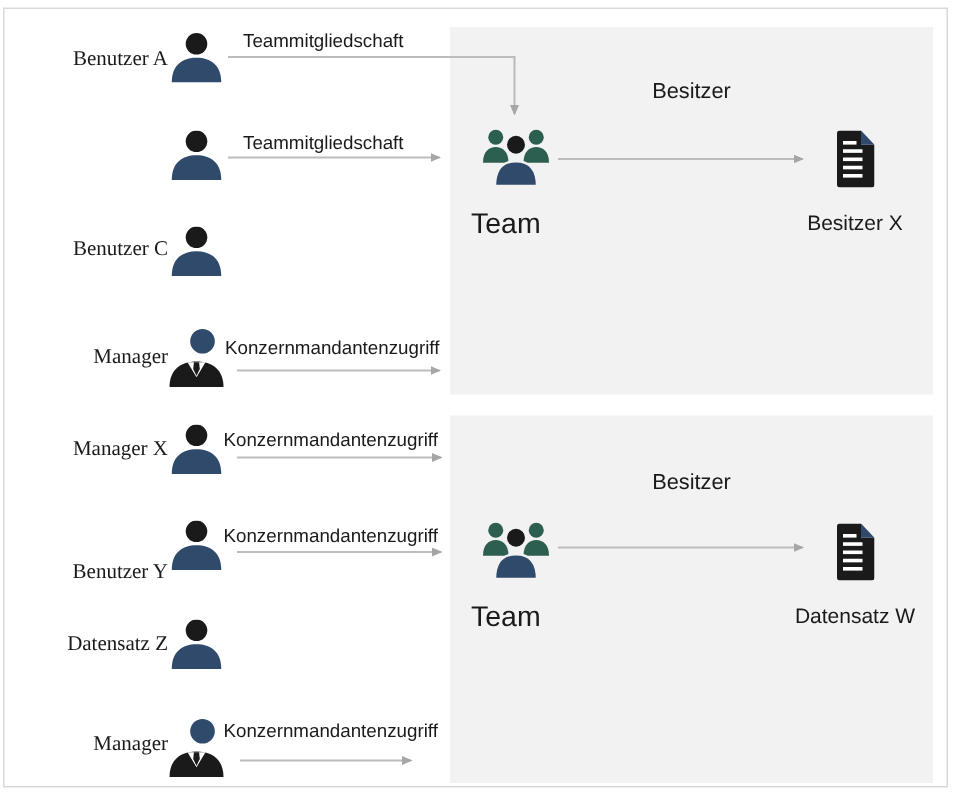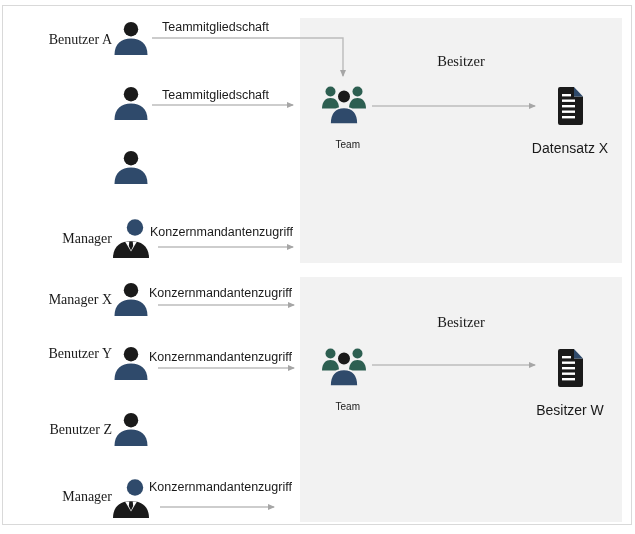--- a/index.html
+++ b/index.html
@@ -8,33 +8,33 @@
     font-family:"Liberation Sans",sans-serif;color:#1a1a1a;overflow:hidden;
   }
   .frame{position:absolute;left:2px;top:5px;width:628px;height:518px;border:1px solid #d9d9d9;}
   .gbox{position:absolute;left:300px;width:322px;background:#f2f2f2;}
   .box1{top:18px;height:245px;}
   .box2{top:277px;height:245px;}
   .arrows{position:absolute;left:0;top:0;width:635px;height:534px;}
   .arr{stroke:#bcbcbc;stroke-width:1.4;fill:none;}
   .rowlabel{position:absolute;left:8px;width:104px;text-align:right;font-size:14px;line-height:18px;white-space:nowrap;font-family:Liberation Serif, serif;}
   .rl1{top:31px}.rl2{top:97px}.rl3{top:158px}.rl4{top:230px}
-  .rl5{top:291px}.rl6{top:345px}.rl7{top:421px}.rl8{top:488px}
+  .rl5{top:291px}.rl6{top:373px}.rl7{top:421px}.rl8{top:488px}
   .usericon{position:absolute;left:112px;width:38px;height:33px;}
   .ui1{top:22px}.ui2{top:87px}.ui3{top:151px}.ui5{top:283px}.ui6{top:347px}.ui7{top:413px}
   .mgricon{position:absolute;left:111px;width:41px;height:40px;}
   .mi4{top:218px}.mi8{top:478px}
   .arrowlabel{position:absolute;font-size:12.5px;line-height:15px;white-space:nowrap;}
   .al1{left:162px;top:20px}.al2{left:162px;top:88px}.al4{left:150px;top:225px}
   .al5{left:149px;top:286px}.al6{left:149px;top:350px}.al8{left:149px;top:480px}
-  .ownerlabel{position:absolute;left:300px;width:322px;text-align:center;font-size:14.5px;font-family:Liberation Serif, serif;}
+  .ownerlabel{position:absolute;left:300px;width:322px;text-align:center;font-size:14.5px;}
   .ow1{top:53px}.ow2{top:314px}
   .teamicon{position:absolute;left:321px;width:46px;height:40px;}
   .ti1{top:84px}.ti2{top:346px}
-  .teamlabel{position:absolute;left:300px;width:60px;text-align:right;font-size:10px;}
+  .teamlabel{position:absolute;left:314px;width:60px;text-align:left;font-size:19px;}
   .tl1{top:139px}.tl2{top:401px}
   .docicon{position:absolute;left:558px;width:25px;height:38px;}
   .di1{top:87px}.di2{top:349px}
   .reclabel{position:absolute;left:510px;width:120px;text-align:center;font-size:14px;white-space:nowrap;}
   .rc1{top:140px}.rc2{top:402px}
 </style>
 </head>
 <body>
 
 <div class="stage">
@@ -95,20 +95,21 @@
   <svg class="usericon ui1" viewBox="0 0 38 33">
       <use href="#sym-user"></use>
     </svg>
   <div class="arrowlabel al1">Teammitgliedschaft</div>
 
   <svg class="usericon ui2" viewBox="0 0 38 33">
       <use href="#sym-user"></use>
     </svg>
   <div class="arrowlabel al2">Teammitgliedschaft</div>
 
+  <div class="rowlabel rl3">Benutzer C</div>
   <svg class="usericon ui3" viewBox="0 0 38 33">
       <use href="#sym-user"></use>
     </svg>
 
   <div class="rowlabel rl4">Manager</div>
   <svg class="mgricon mi4" viewBox="0 0 41 40">
       <use href="#sym-manager"></use>
     </svg>
   <div class="arrowlabel al4">Konzernmandantenzugriff</div>
 
@@ -117,44 +118,44 @@
       <use href="#sym-user"></use>
     </svg>
   <div class="arrowlabel al5">Konzernmandantenzugriff</div>
 
   <div class="rowlabel rl6">Benutzer Y</div>
   <svg class="usericon ui6" viewBox="0 0 38 33">
       <use href="#sym-user"></use>
     </svg>
   <div class="arrowlabel al6">Konzernmandantenzugriff</div>
 
-  <div class="rowlabel rl7">Benutzer Z</div>
+  <div class="rowlabel rl7">Datensatz Z</div>
   <svg class="usericon ui7" viewBox="0 0 38 33">
       <use href="#sym-user"></use>
     </svg>
 
   <div class="rowlabel rl8">Manager</div>
   <svg class="mgricon mi8" viewBox="0 0 41 40">
       <use href="#sym-manager"></use>
     </svg>
   <div class="arrowlabel al8">Konzernmandantenzugriff</div>
 
   <div class="ownerlabel ow1">Besitzer</div>
   <svg class="teamicon ti1" viewBox="0 0 46 40">
       <use href="#sym-team"></use>
     </svg>
   <div class="teamlabel tl1">Team</div>
   <svg class="docicon di1" viewBox="0 0 25 38">
       <use href="#sym-doc"></use>
     </svg>
-  <div class="reclabel rc1">Datensatz X</div>
+  <div class="reclabel rc1">Besitzer X</div>
 
   <div class="ownerlabel ow2">Besitzer</div>
   <svg class="teamicon ti2" viewBox="0 0 46 40">
       <use href="#sym-team"></use>
     </svg>
   <div class="teamlabel tl2">Team</div>
   <svg class="docicon di2" viewBox="0 0 25 38">
       <use href="#sym-doc"></use>
     </svg>
-  <div class="reclabel rc2">Besitzer W</div>
+  <div class="reclabel rc2">Datensatz W</div>
 
 </div>
 
 </body></html>

